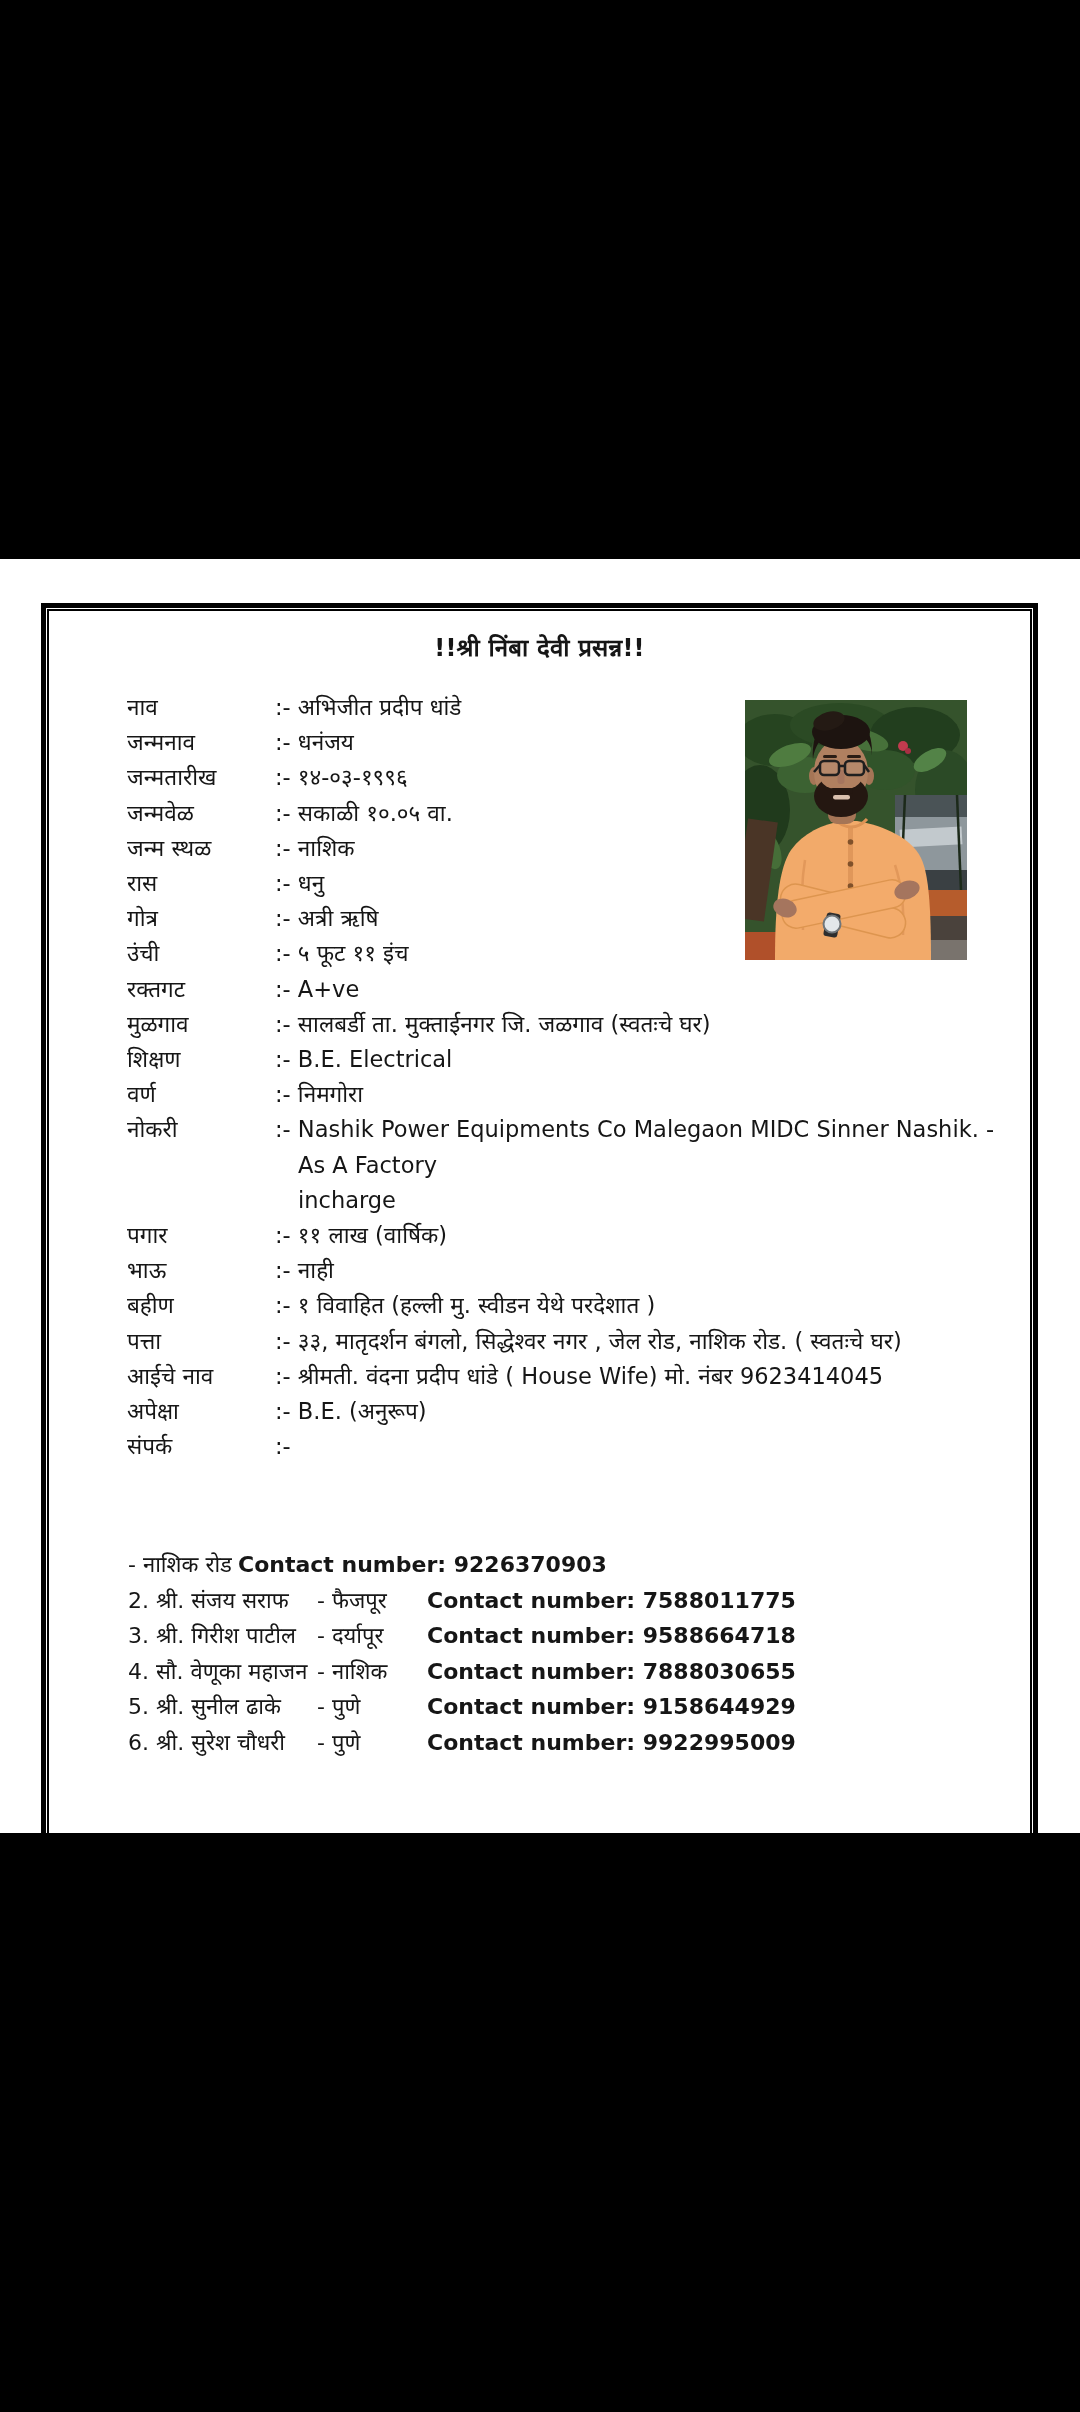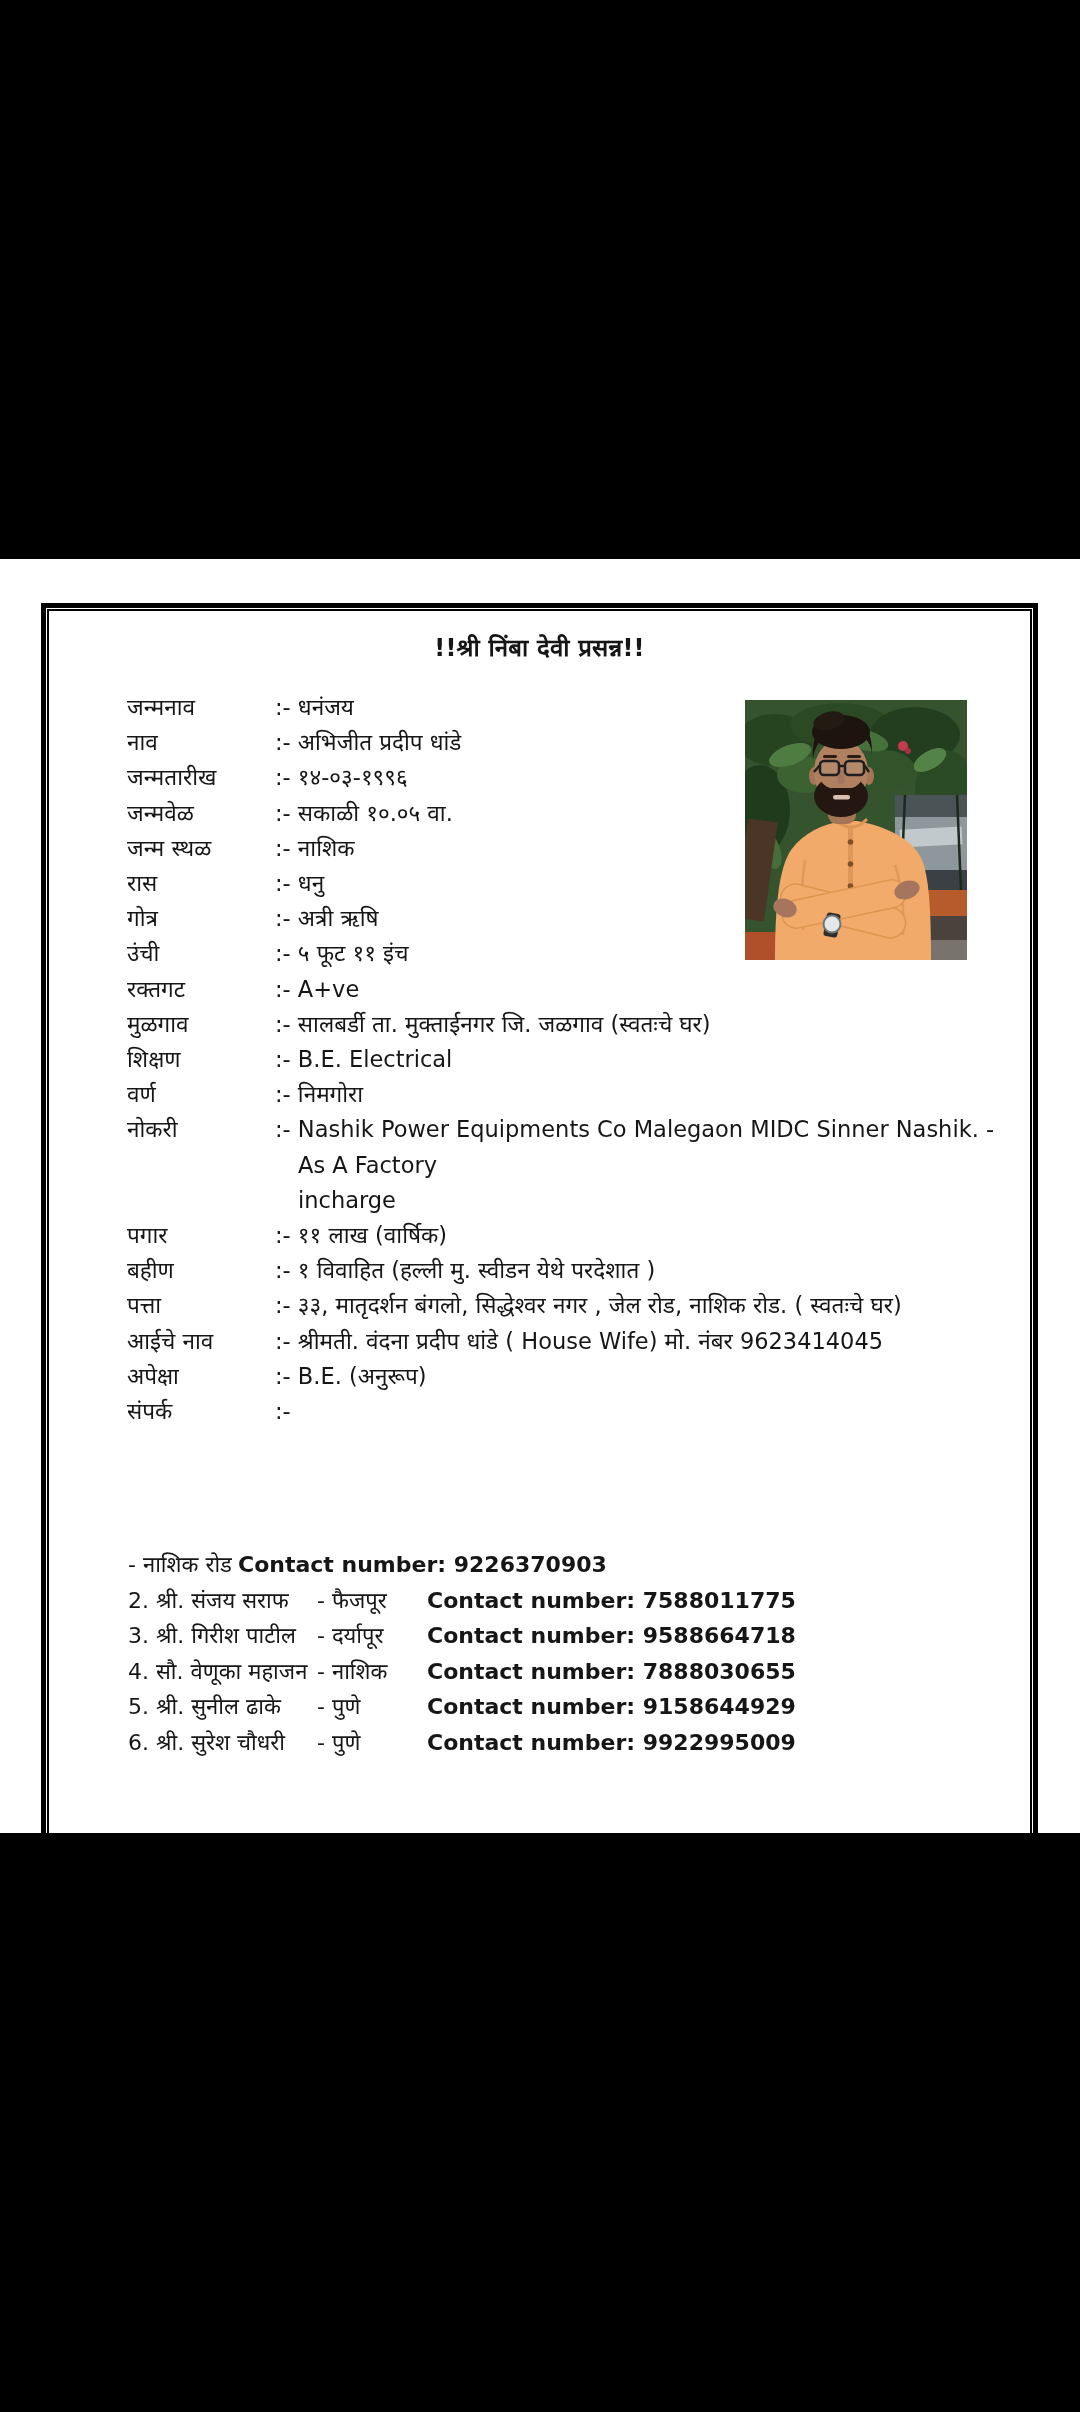--- a/index.html
+++ b/index.html
@@ -36,27 +36,27 @@
 
 <div class="screen">
   <div class="sheet">
     <div class="doc-frame">
       <div class="doc-frame-inner"></div>
 
       <div class="doc-title">!!श्री निंबा देवी प्रसन्न!!</div>
 
       <div class="fields">
   <div class="field-row">
+    <div class="field-label">नाव</div>
+    <div class="field-value">:- अभिजीत प्रदीप धांडे</div>
+  </div>
+
+  <div class="field-row">
     <div class="field-label">जन्मनाव</div>
     <div class="field-value">:- धनंजय</div>
-  </div>
-
-  <div class="field-row">
-    <div class="field-label">नाव</div>
-    <div class="field-value">:- अभिजीत प्रदीप धांडे</div>
   </div>
 
   <div class="field-row">
     <div class="field-label">जन्मतारीख</div>
     <div class="field-value">:- १४-०३-१९९६</div>
   </div>
 
   <div class="field-row">
     <div class="field-label">जन्मवेळ</div>
     <div class="field-value">:- सकाळी १०.०५ वा.</div>
@@ -108,20 +108,24 @@
     <div class="field-value">:- Nashik Power Equipments Co Malegaon MIDC Sinner Nashik. -As A Factory
 incharge</div>
   </div>
 
   <div class="field-row">
     <div class="field-label">पगार</div>
     <div class="field-value">:- ११ लाख (वार्षिक)</div>
   </div>
 
 
+  <div class="field-row">
+    <div class="field-label">भाऊ</div>
+    <div class="field-value">:- नाही</div>
+  </div>
 
   <div class="field-row">
     <div class="field-label">बहीण</div>
     <div class="field-value">:- १ विवाहित (हल्ली मु. स्वीडन येथे परदेशात )</div>
   </div>
 
 
   <div class="field-row">
     <div class="field-label">पत्ता</div>
     <div class="field-value">:- ३३, मातृदर्शन बंगलो, सिद्धेश्वर नगर , जेल रोड, नाशिक रोड. ( स्वतःचे घर)</div>

